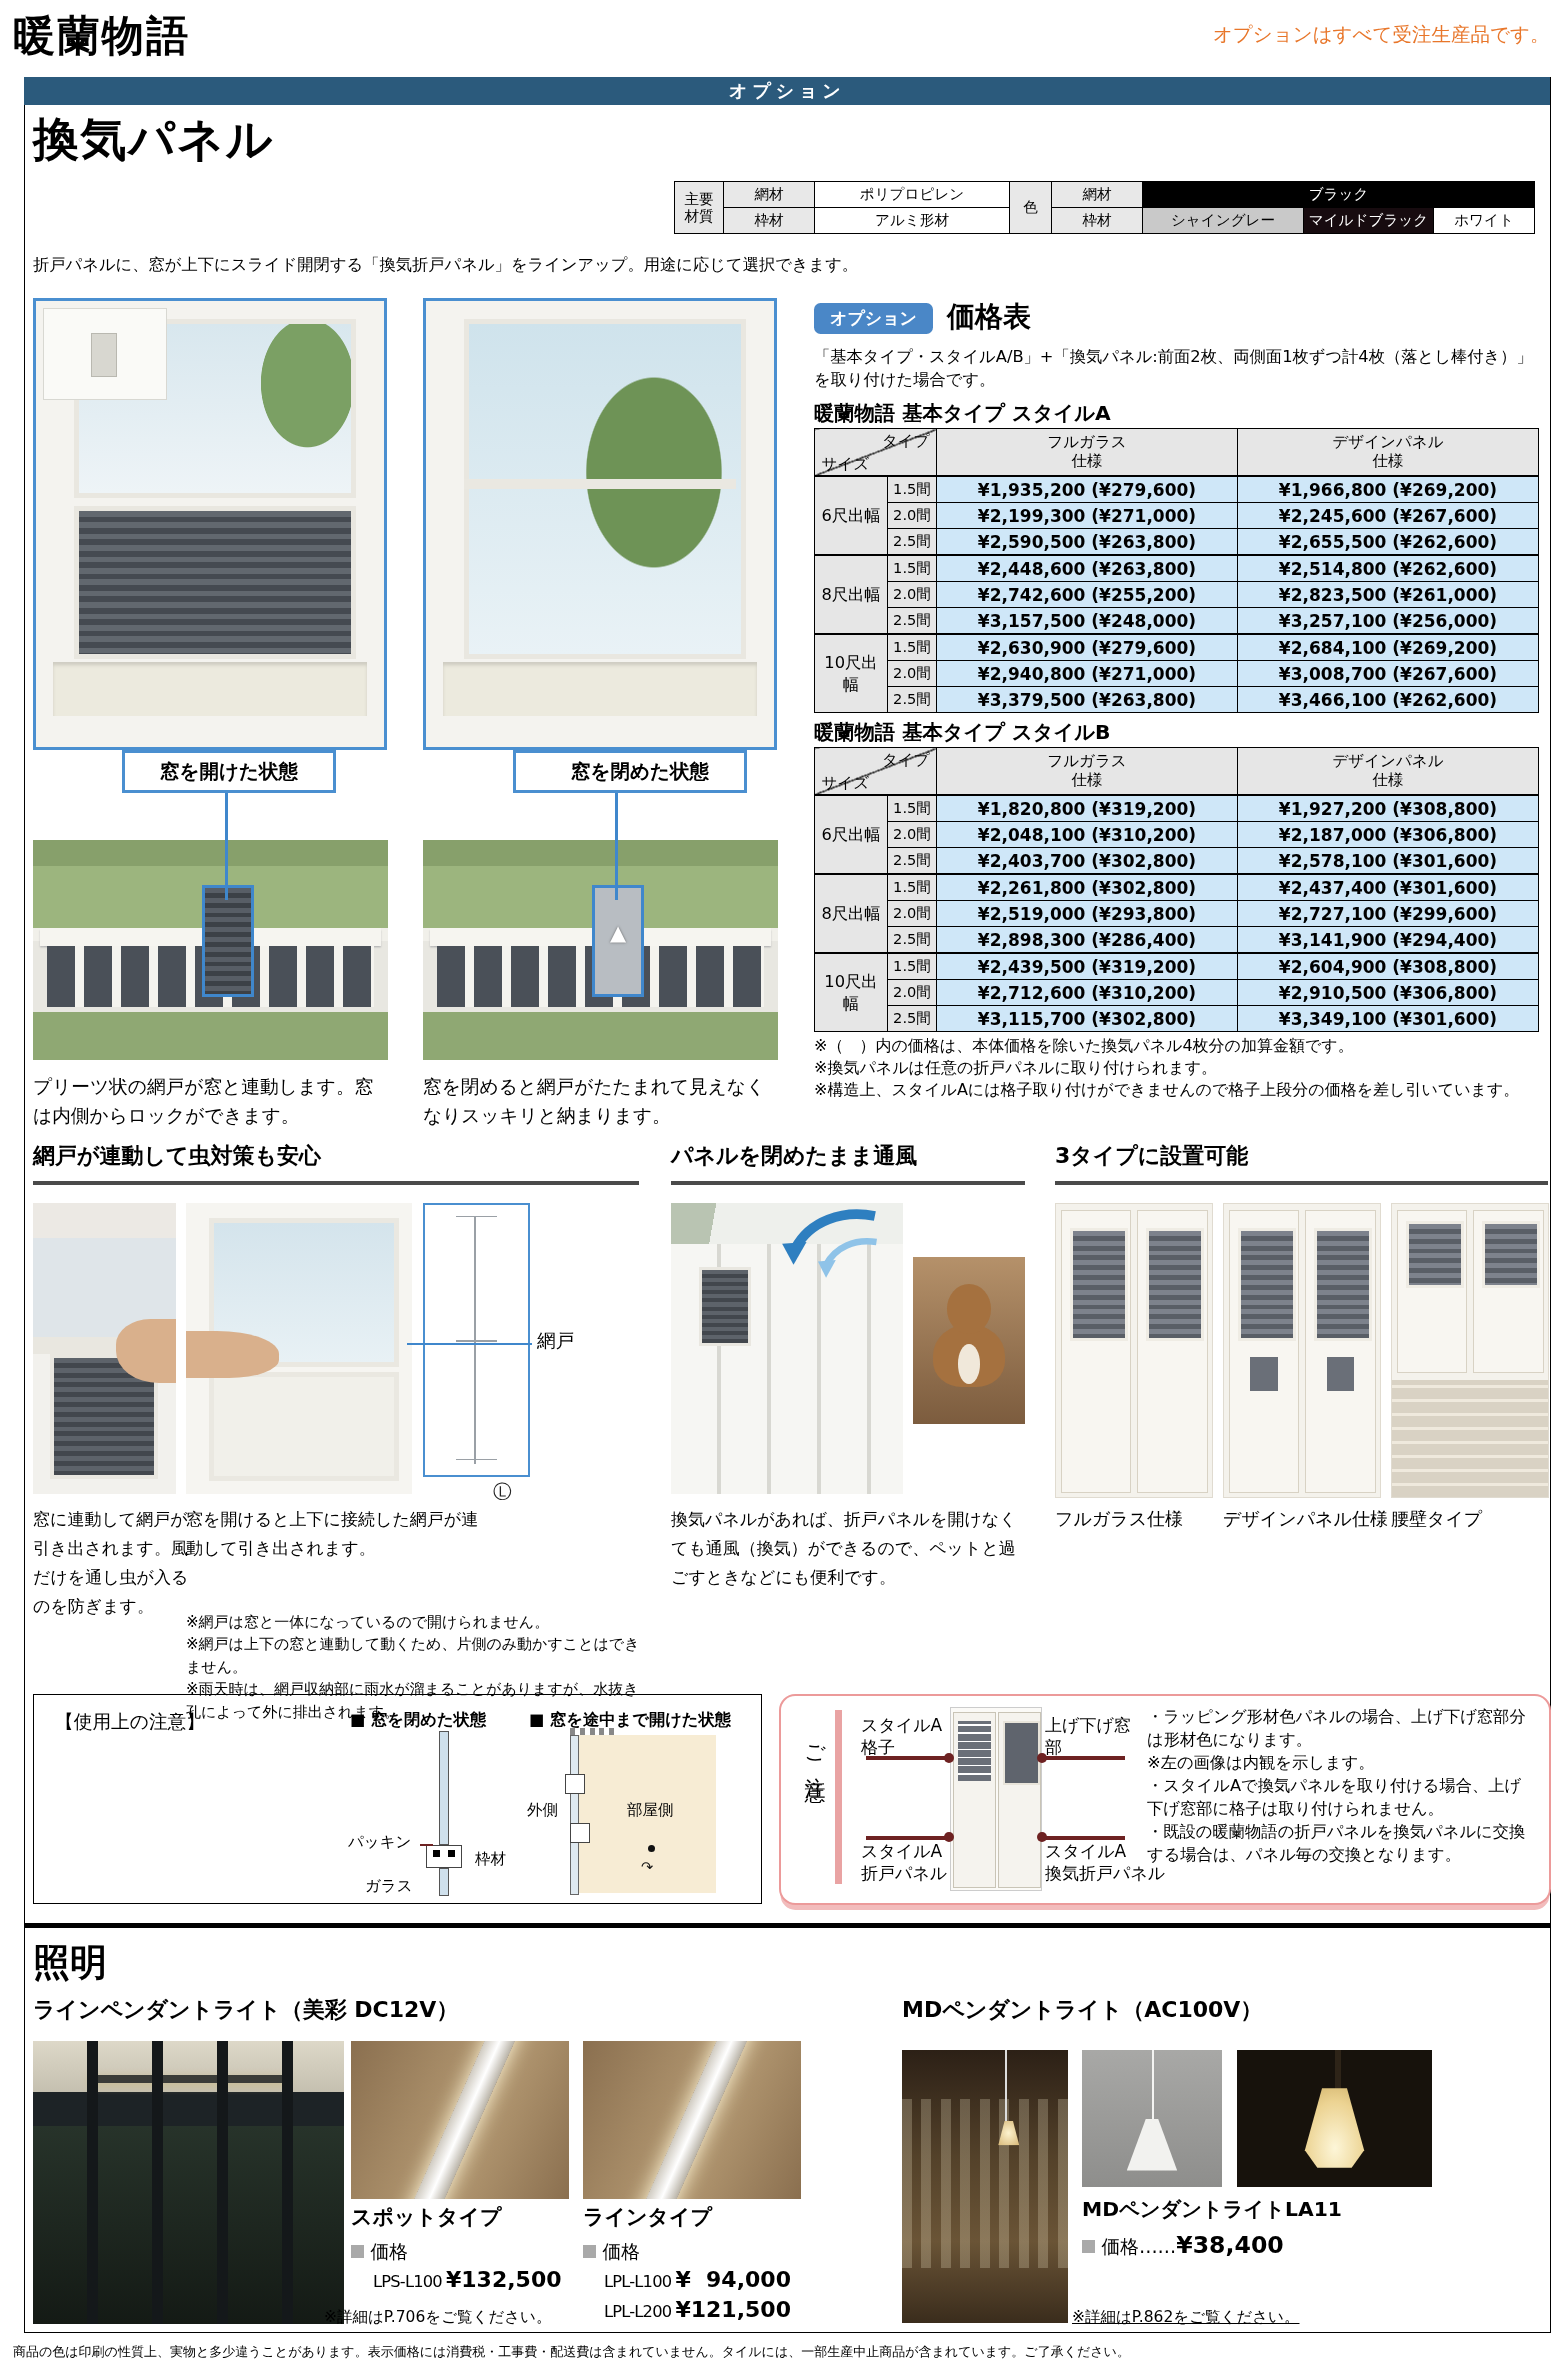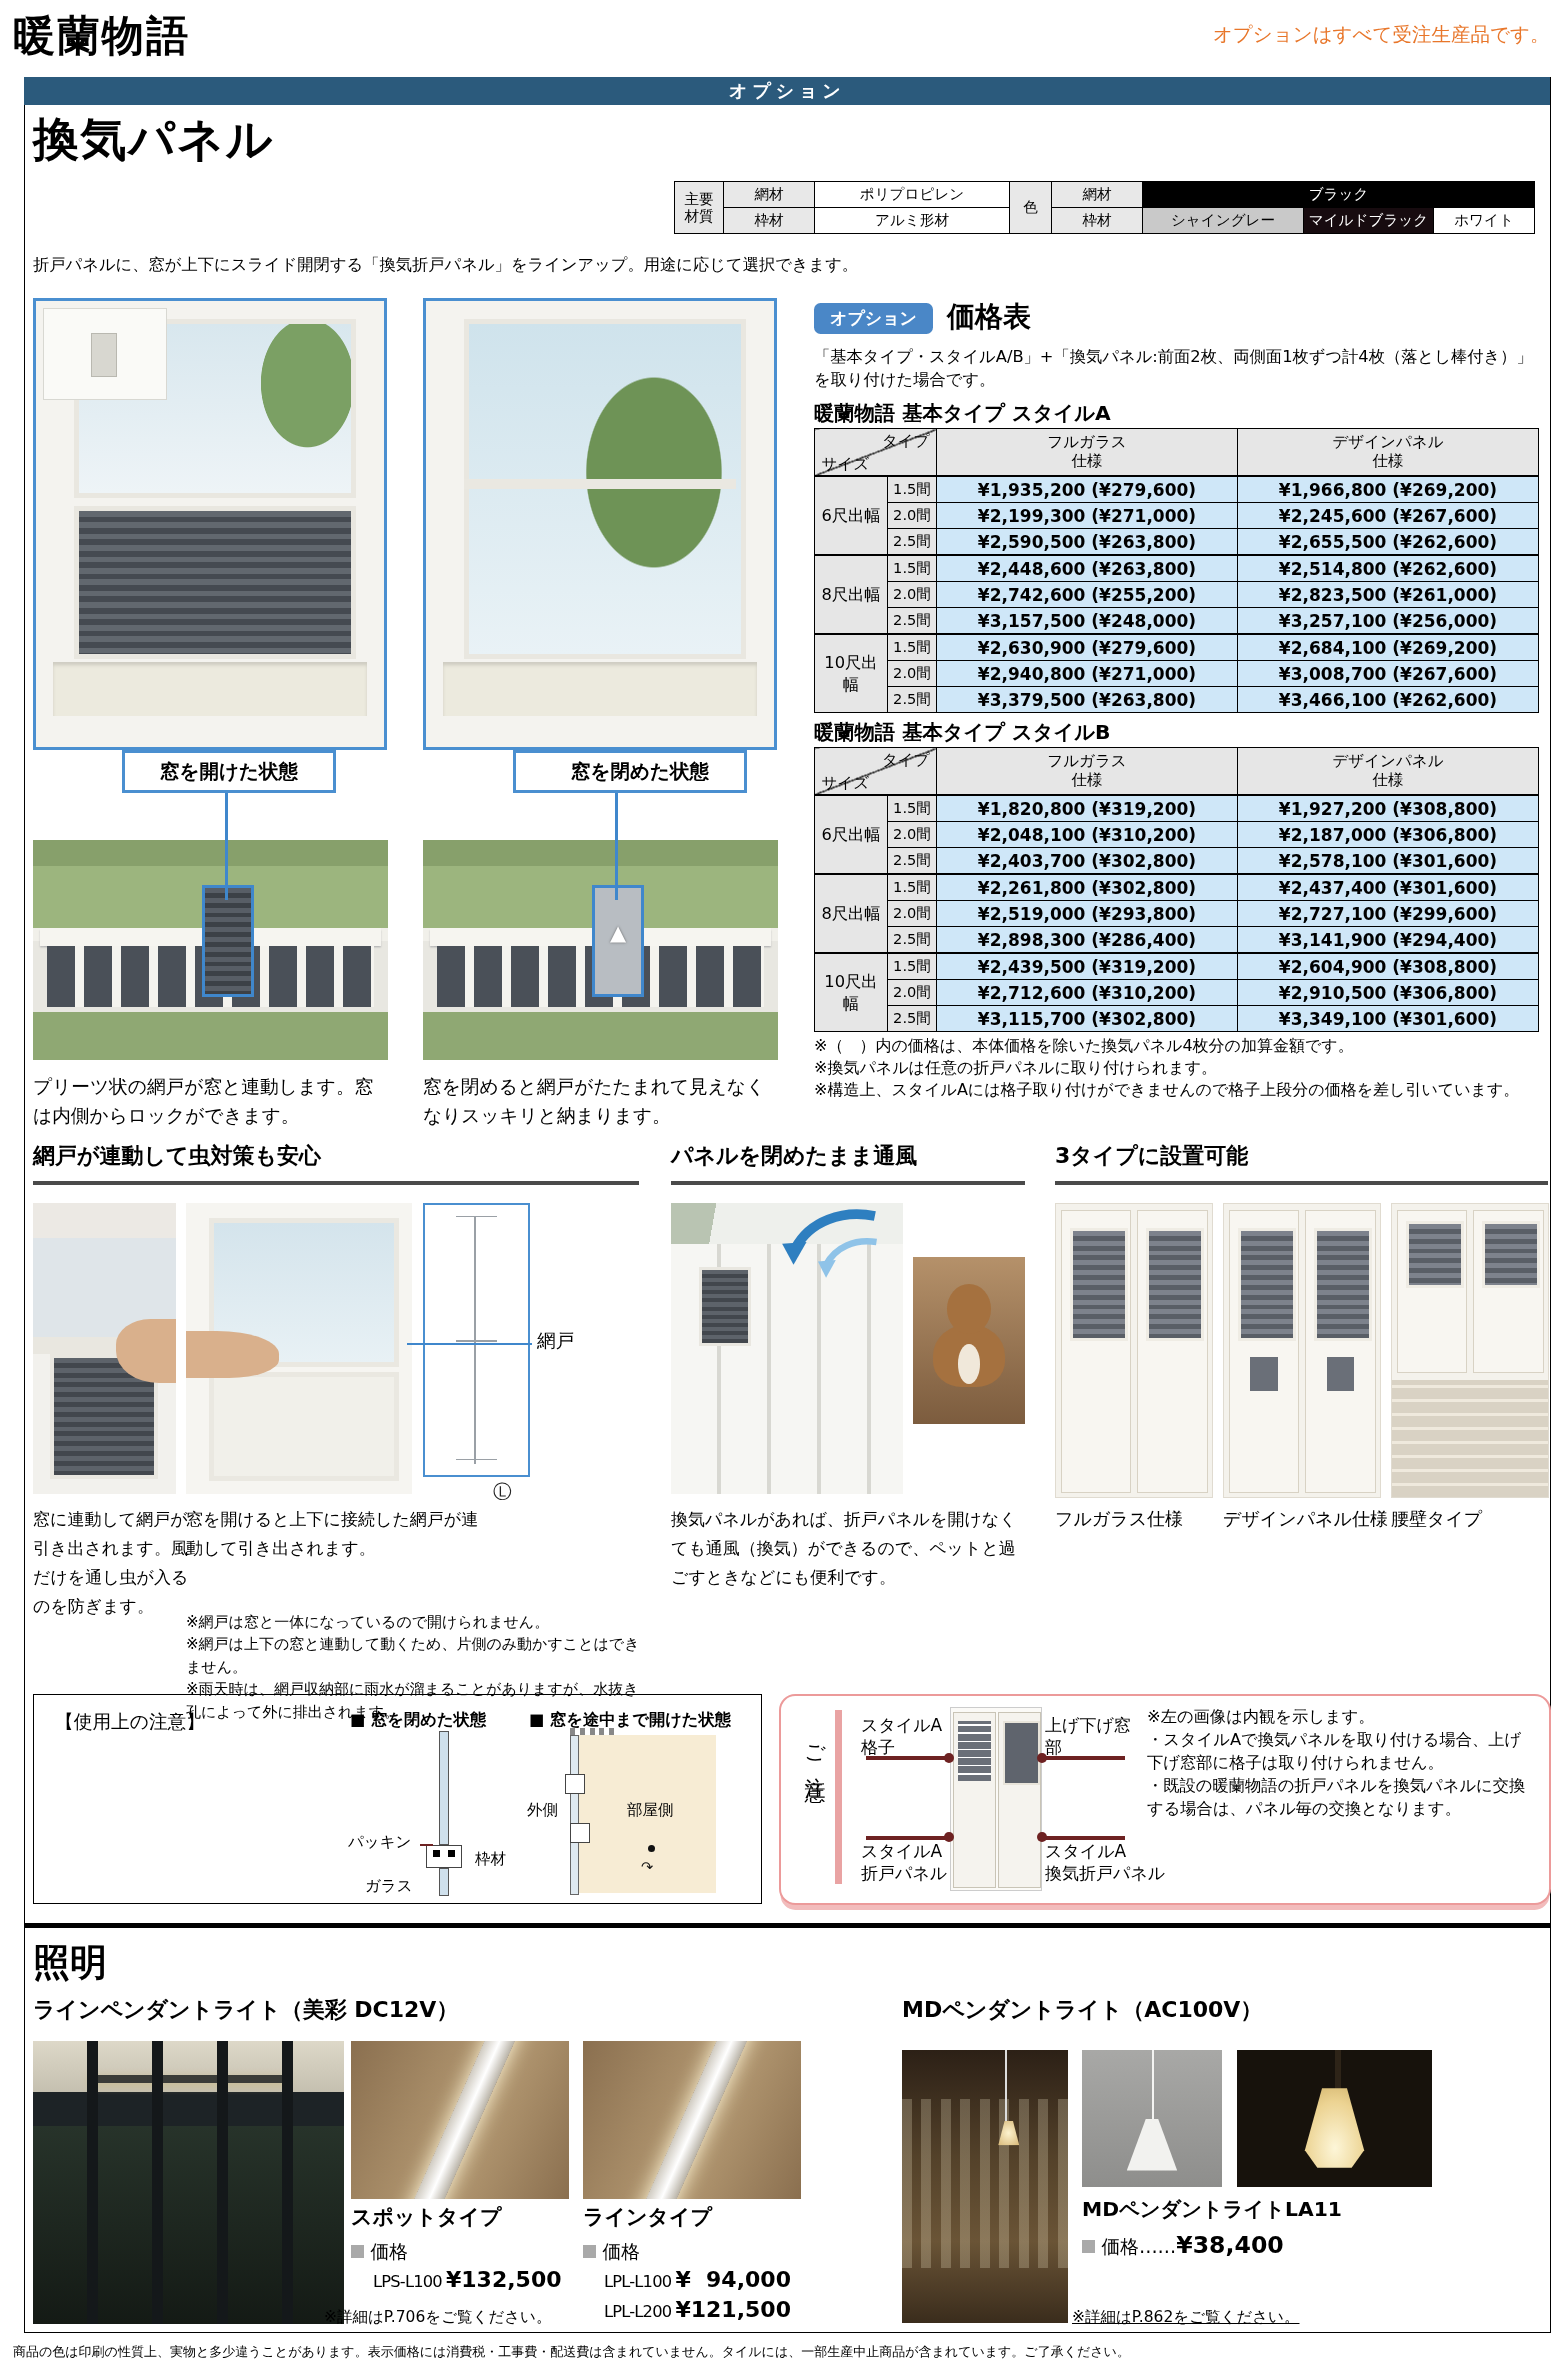--- a/index.html
+++ b/index.html
@@ -594,20 +594,21 @@
   <div class="abs c-line2" id="cl4"></div>
   <div class="abs c-dot" id="cd1"></div>
   <div class="abs c-dot" id="cd2"></div>
   <div class="abs c-dot" id="cd3"></div>
   <div class="abs c-dot" id="cd4"></div>
   <div class="abs c-label" id="c-bl">スタイルA
 折戸パネル</div>
   <div class="abs c-label" id="c-br">スタイルA
 換気折戸パネル</div>
   <div class="abs" id="caution-bullets">
+      <div class="caution-bullet">・ラッピング形材色パネルの場合、上げ下げ窓部分は形材色になります。</div>
       <div class="caution-bullet">※左の画像は内観を示します。</div>
       <div class="caution-bullet">・スタイルAで換気パネルを取り付ける場合、上げ下げ窓部に格子は取り付けられません。</div>
       <div class="caution-bullet">・既設の暖蘭物語の折戸パネルを換気パネルに交換する場合は、パネル毎の交換となります。</div>
     </div>
 
   <div class="abs" id="light-divider"></div>
   <div class="abs" id="light-title">照明</div>
   <div class="abs light-head" id="line-heading">ラインペンダントライト（美彩 DC12V）</div>
   <div class="abs light-head" id="md-heading">MDペンダントライト（AC100V）</div>
 

